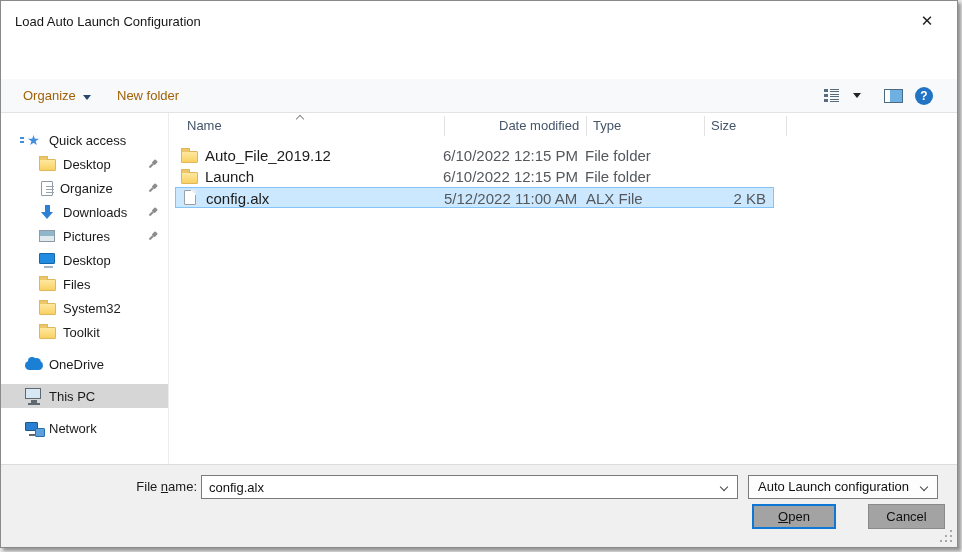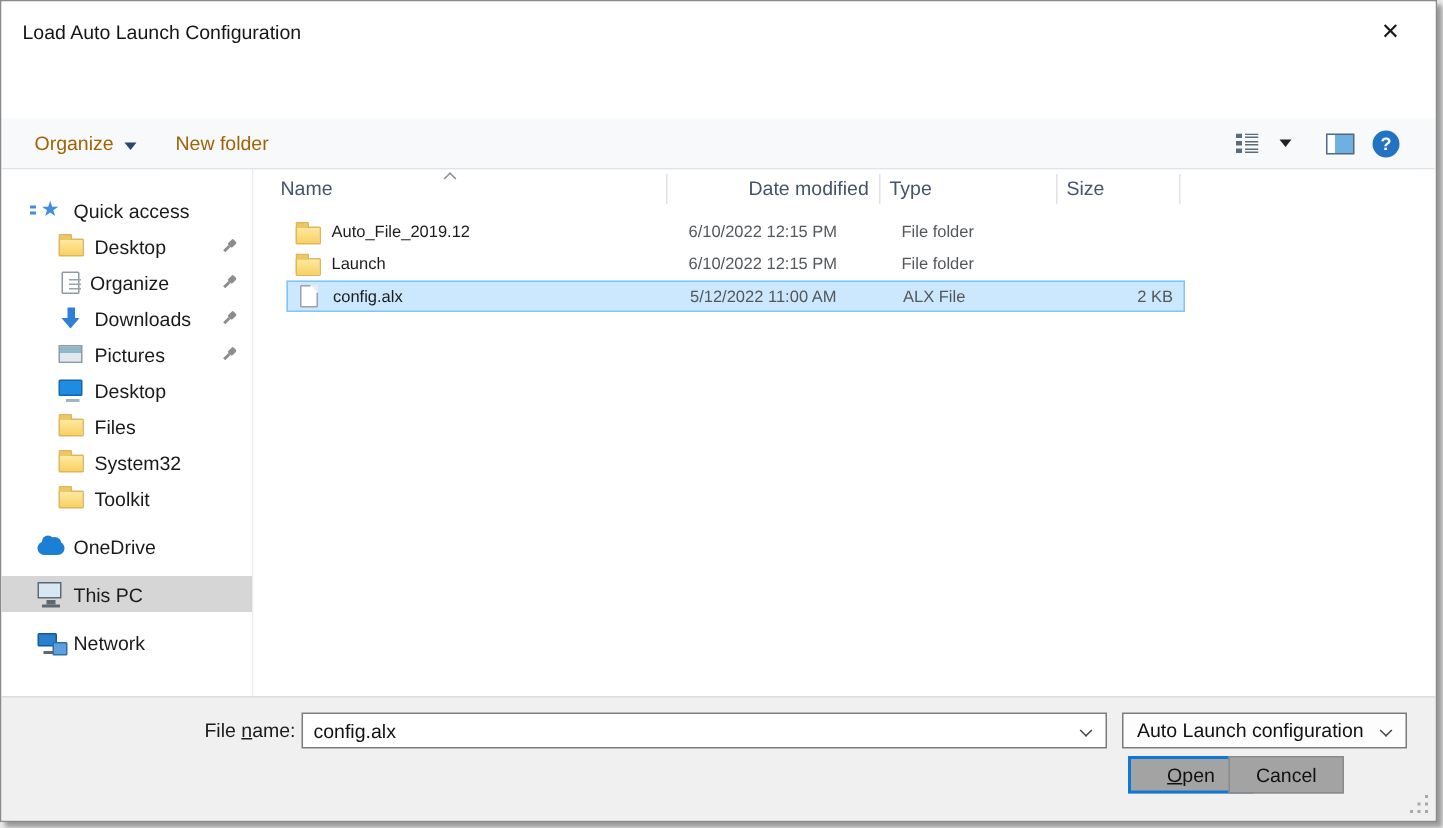--- a/index.html
+++ b/index.html
@@ -134,21 +134,21 @@
     border-color:#fff #e9edf0 #fff transparent; }
 
   
   .filepane { position:absolute; left:168px; top:112px; right:0; height:351px; background:#fff; }
   .colhead { position:absolute; top:0; height:26px; font-size:13px; color:#44546a;
     line-height:26px; white-space:nowrap; }
   .ch-name { left:18px; } .ch-date { left:282px;margin-left:48px; } .ch-type { left:424px; } .ch-size { left:542px; }
   .colsep { position:absolute; top:3px; height:20px; width:1px; background:#e2e2e2; }
   .cs-1 { left:275px; } .cs-2 { left:417px; } .cs-3 { left:535px; } .cs-4 { left:617px; }
   .sortchev { position:absolute; left:128px; top:3px; border-color:#8a8a8a; }
-  .frow { position:absolute; left:22px; width:599px; height:21px; font-size:11px; }
+  .frow { position:absolute; left:6px; width:599px; height:21px; font-size:15px; }
   .frow .ficon { position:absolute; left:6px; top:3px; }
   .fname { position:absolute; left:30px; top:0; line-height:21px; color:#1c1c1c; white-space:nowrap; }
   .fdate { position:absolute; left:268px; top:0; line-height:21px; color:#54585c; }
   .ftype { position:absolute; left:410px; top:0; line-height:21px; color:#54585c; }
   .fsize { position:absolute; left:500px; width:90px; top:0; line-height:21px; color:#54585c;
     text-align:right; }
   .frow.selected { background:#cce8ff; border:1px solid #84c3f7; }
   .frow.selected .ficon { top:2px; }
 
   
@@ -161,21 +161,21 @@
     border:1px solid #7a7a7a; }
   .fn-input { position:absolute; left:1px; top:1px; width:510px; height:20px; border:none;
     outline:none; font-size:13px; color:#111; padding-left:6px; font-family:inherit;
     background:transparent; }
   .combo-chev { position:absolute; right:10px; top:8px; border-color:#444; }
   .ft-select { position:absolute; left:747px; top:10px; width:190px; height:24px; background:#fdfdfd;
     border:1px solid #7a7a7a; font-size:13px; color:#111; line-height:22px; padding-left:9px; }
   .btn { position:absolute; top:39px; height:25px; background:#a3a3a3; font-size:13px; color:#111;
     text-align:center; line-height:21px; }
   .btn-open { left:751px; width:84px; border:2px solid #0f78d7; }
-  .btn-cancel { left:818px; width:77px; border:1px solid #8a8a8a; line-height:23px; }
+  .btn-cancel { left:867px; width:77px; border:1px solid #8a8a8a; line-height:23px; }
   .grip { position:absolute; right:5px; bottom:5px; width:12px; height:12px; }
   .grip::before { content:''; position:absolute; left:0; top:0; width:2px; height:2px;
     background:#a8a8a8;
     box-shadow:10px 0 0 #a8a8a8, 10px 5px 0 #a8a8a8, 10px 10px 0 #a8a8a8,
                5px 5px 0 #a8a8a8, 5px 10px 0 #a8a8a8, 0 10px 0 #a8a8a8; transform:translate(0,0); }
   .grip::before { left:auto; right:0; top:auto; bottom:10px;
     box-shadow:0 5px 0 #a8a8a8, 0 10px 0 #a8a8a8, -5px 5px 0 #a8a8a8,
                -5px 10px 0 #a8a8a8, -10px 10px 0 #a8a8a8; }
 </style>
 </head>

